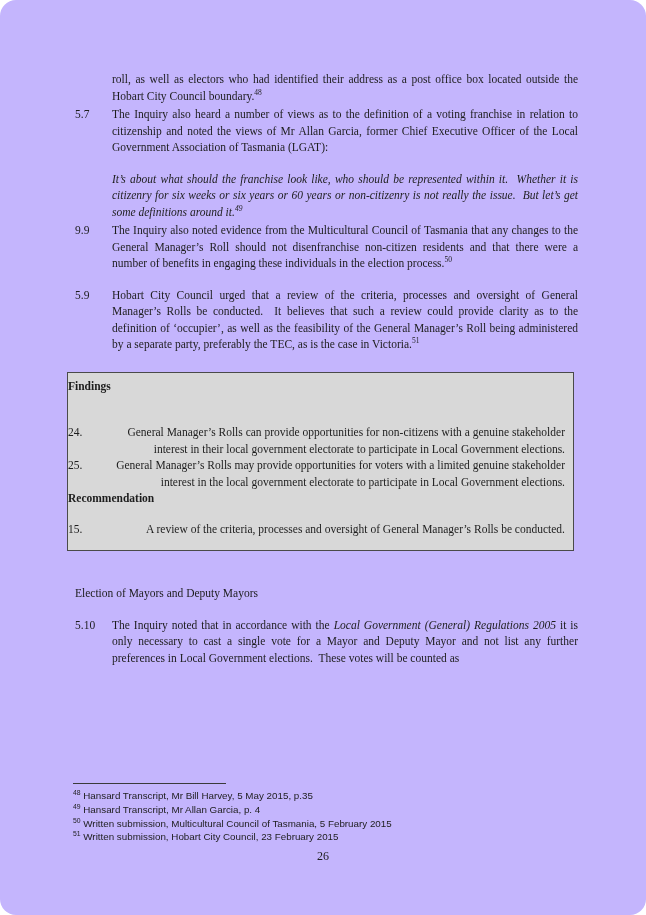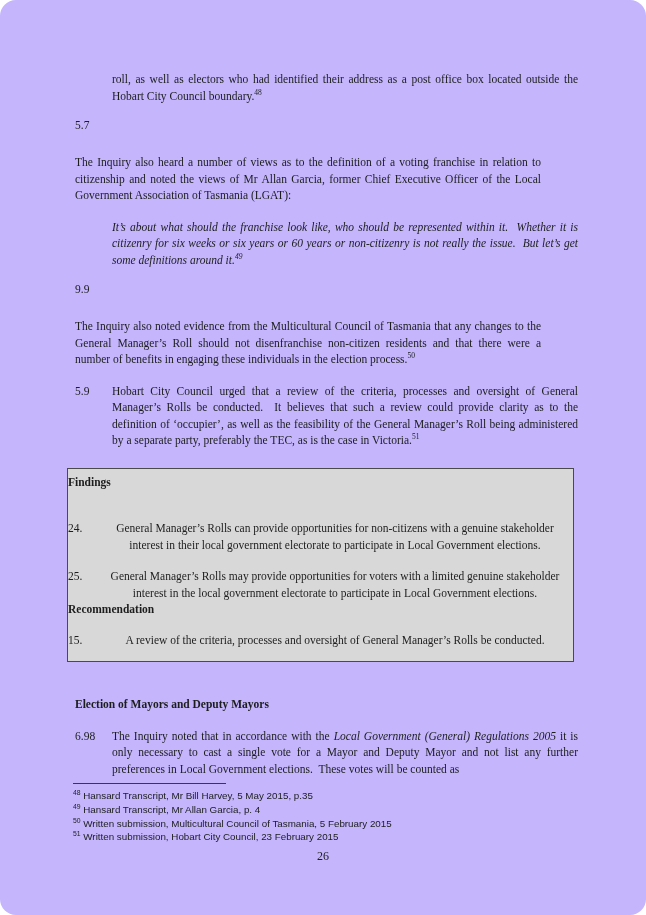--- a/index.html
+++ b/index.html
@@ -24,36 +24,36 @@
   .row { display: flex; }
   .num { flex: 0 0 37px; }
   .ptxt { width: 466px; text-align: justify; }
   .noindent { margin-left: 37px; width: 466px; text-align: justify; }
   .quote { font-style: italic; }
   sup {
     font-size: 7.5px;
     line-height: 0;
     vertical-align: super;
   }
-  .mt14 { margin-top: 13px; flex-direction: column; }
+  .mt14 { margin-top: 2px; }
   .mt15 { margin-top: 15px; }
   .mt34 { margin-top: 34px; }
-  .bold { font-weight: bold; }
+  .bold { font-weight: normal; }
 
   .fbox {
     margin: 19px 0 0 -8px;
     width: 505px;
     background: #d8d8d8;
     border: 1px solid #4a4a4a;
     padding: 5px 0 13px 0;
   }
-  .fbox .ptxt { width: 460px; text-align: center; }
+  .fbox .ptxt { width: 460px; text-align: right; }
   .fbox .mtitle { font-weight: bold; }
   .fbox .fitem { margin-top: 30px; }
-  .fbox .fitem2 { margin-top: 15px; }
+  .fbox .fitem2 { }
   .fbox .rtitle { font-weight: bold; }
   .fbox .ritem { margin-top: 14px; }
 
   .footnote-sep {
     position: absolute;
     left: 73px;
     top: 783px;
     width: 153px;
     height: 0;
     border-top: 1px solid #3a3a3a;
@@ -121,21 +121,21 @@
 
       <div class="row ritem">
         <div class="num">15.</div>
         <div class="ptxt">A review of the criteria, processes and oversight of General Manager’s Rolls be conducted.</div>
       </div>
     </div>
 
     <div class="bold mt34">Election of Mayors and Deputy Mayors</div>
 
     <div class="row mt15">
-      <div class="num">6.98</div>
+      <div class="num">5.10</div>
       <div class="ptxt"><span>The Inquiry noted that in accordance with the </span><i>Local Government (General) Regulations 2005</i><span> it is only necessary to cast a single vote for a Mayor and Deputy Mayor and not list any further preferences in Local Government elections.&nbsp; These votes will be counted as</span></div>
     </div>
 
   </div>
 
   <div class="footnote-sep"></div>
 
   <div class="footnotes">
     <div><sup>48</sup> <span>Hansard Transcript, Mr Bill Harvey, 5 May 2015, p.35</span></div>
     <div><sup>49</sup> <span>Hansard Transcript, Mr Allan Garcia, p. 4</span></div>

